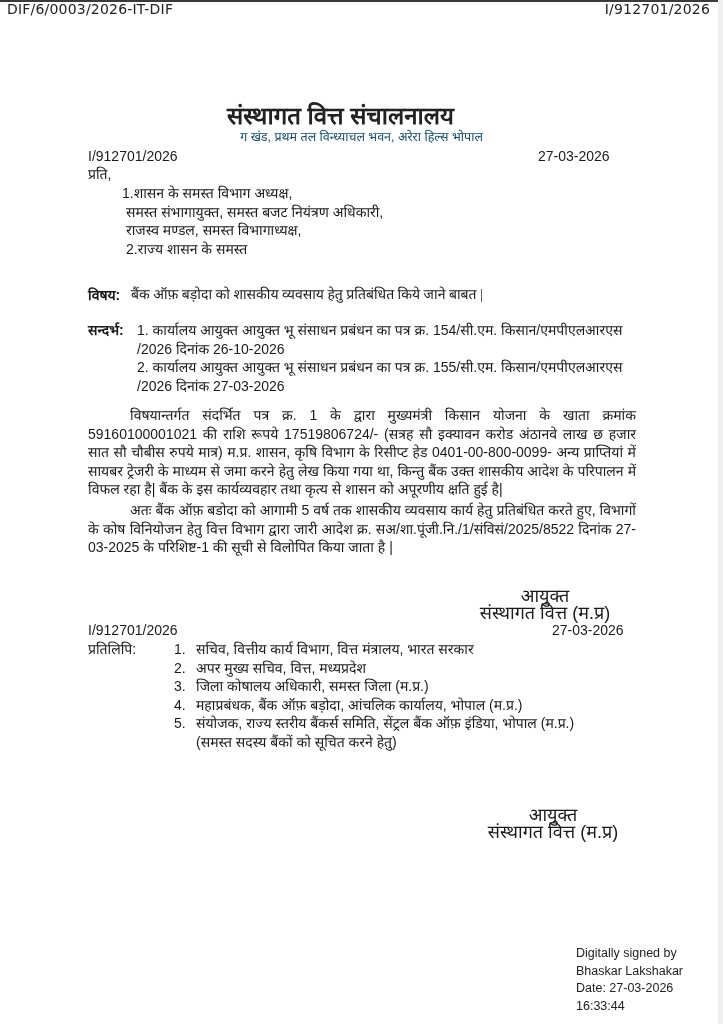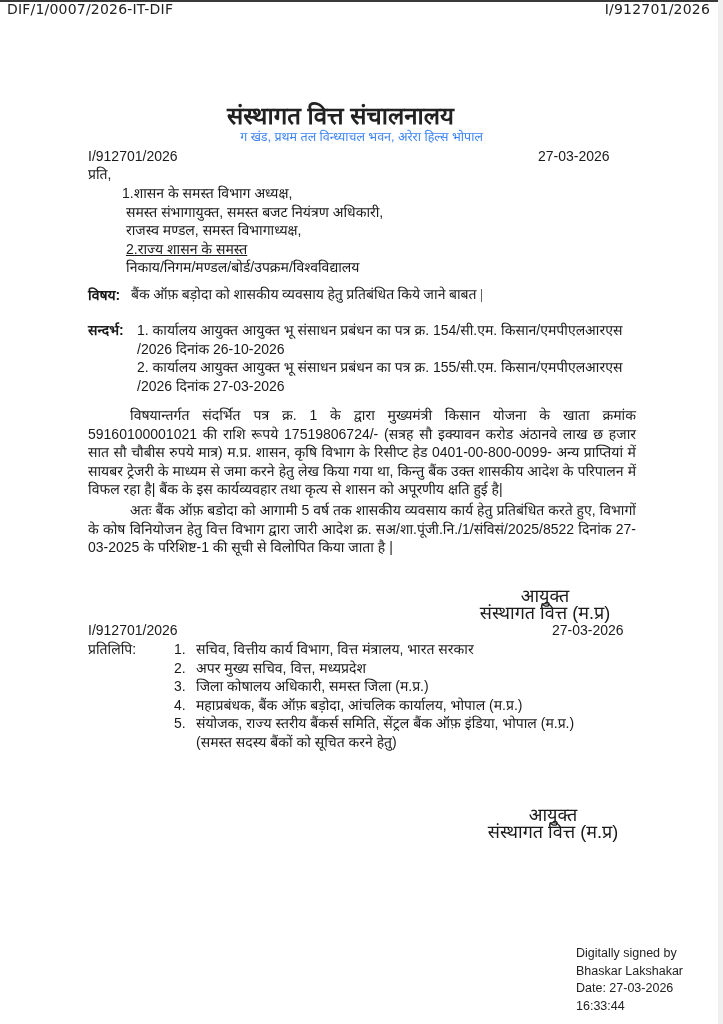--- a/index.html
+++ b/index.html
@@ -8,52 +8,51 @@
     overflow: hidden; color: #1a1a1a;
     font-family: "Liberation Sans", "DejaVu Sans", sans-serif;
   }
   .topbar { position: absolute; left: 0; top: 0; width: 723px; height: 2px; background: #3a3a3a; }
   .rightedge { position: absolute; right: 0; top: 0; width: 5px; height: 1024px; background: #f0f0f0; }
   .hdr { position: absolute; top: 1px; font-family: "DejaVu Sans", sans-serif; font-size: 14px; color: #222; letter-spacing: 0.2px; }
   .hdr.left { left: 7px; }
   .hdr.right { right: 13px; }
   .abs { position: absolute; }
   .title { left: 0; width: 681px; top: 98px; text-align: center; font-size: 24px; font-weight: bold; color: #222; }
-  .subtitle { left: 0; width: 723px; top: 128px; text-align: center; font-size: 12.5px; color: #3b82f6; }
+  .subtitle { left: 0; width: 723px; top: 128px; text-align: center; font-size: 12.5px; color: #0c4a6e; }
   .txt { font-size: 14px; line-height: 18.5px; }
   .just { text-align: justify; text-align-last: left; }
   .indent { text-indent: 42px; }
   .bold { font-weight: bold; }
   .list-row { display: flex; }
   .list-num { width: 22px; flex: none; }
   .sig { text-align: center; font-size: 18px; line-height: 17px; }
   .digsig { position: absolute; left: 576px; top: 945px; font-family: Liberation Sans, sans-serif; font-size: 12.5px; line-height: 17.5px; color: #222; }
 </style>
 </head>
 <body>
 
 <div class="topbar"></div>
 <div class="rightedge"></div>
 
-<div class="hdr left">DIF/1/0007/2026-IT-DIF</div>
+<div class="hdr left">DIF/6/0003/2026-IT-DIF</div>
 <div class="hdr right">I/912701/2026</div>
 
 <div class="abs title">संस्थागत वित्त संचालनालय</div>
 <div class="abs subtitle">ग खंड, प्रथम तल विन्ध्याचल भवन, अरेरा हिल्स भोपाल</div>
 
 <div class="abs txt" style="left:88px; top:147px;">I/912701/2026</div>
 <div class="abs txt" style="left:538px; top:147px;">27-03-2026</div>
 <div class="abs txt" style="left:88px; top:165px;">प्रति,</div>
 
 <div class="abs txt" style="left:122px; top:184px;">
   <div>1.शासन के समस्त विभाग अध्यक्ष,</div>
   <div style="padding-left:4px;">समस्त संभागायुक्त, समस्त बजट नियंत्रण अधिकारी,</div>
   <div style="padding-left:4px;">राजस्व मण्डल, समस्त विभागाध्यक्ष,</div>
-  <div style="padding-left:4px;text-decoration:underline;">2.राज्य शासन के समस्त</div>
-  <div style="padding-left:4px;">निकाय/निगम/मण्डल/बोर्ड/उपक्रम/विश्वविद्यालय</div>
+  <div style="padding-left:4px;">2.राज्य शासन के समस्त</div>
 </div>
 
 <div class="abs txt bold" style="left:88px; top:286px;">विषय:</div>
 <div class="abs txt" style="left:131px; top:286px;font-family:Liberation Serif, serif;">बैंक ऑफ़ बड़ोदा को शासकीय व्यवसाय हेतु प्रतिबंधित किये जाने बाबत |</div>
 
 <div class="abs txt bold" style="left:88px; top:321px;">सन्दर्भ:</div>
 <div class="abs txt" style="left:137px; top:321px; width:500px;">
   <div>1. कार्यालय आयुक्त आयुक्त भू संसाधन प्रबंधन का पत्र क्र. 154/सी.एम. किसान/एमपीएलआरएस /2026 दिनांक 26-10-2026</div>
   <div>2. कार्यालय आयुक्त आयुक्त भू संसाधन प्रबंधन का पत्र क्र. 155/सी.एम. किसान/एमपीएलआरएस /2026 दिनांक 27-03-2026</div>
 </div>

